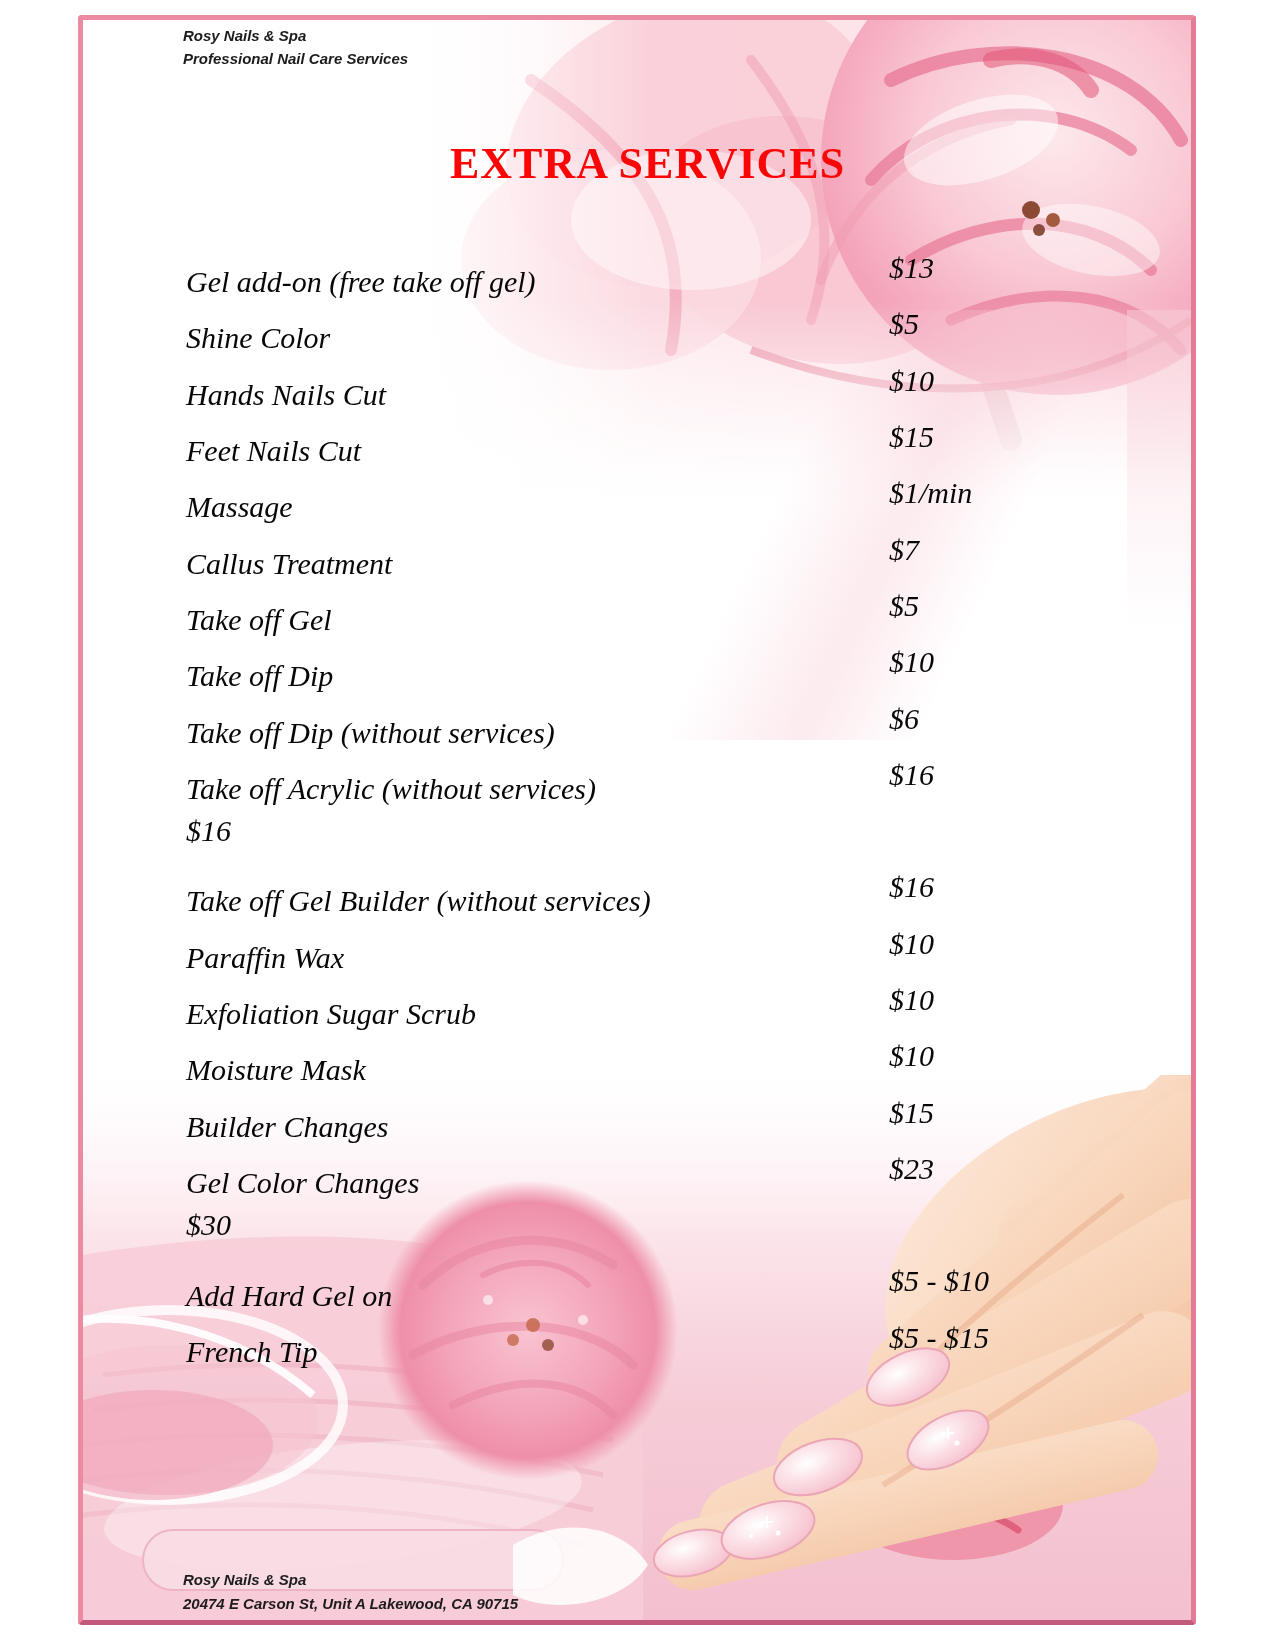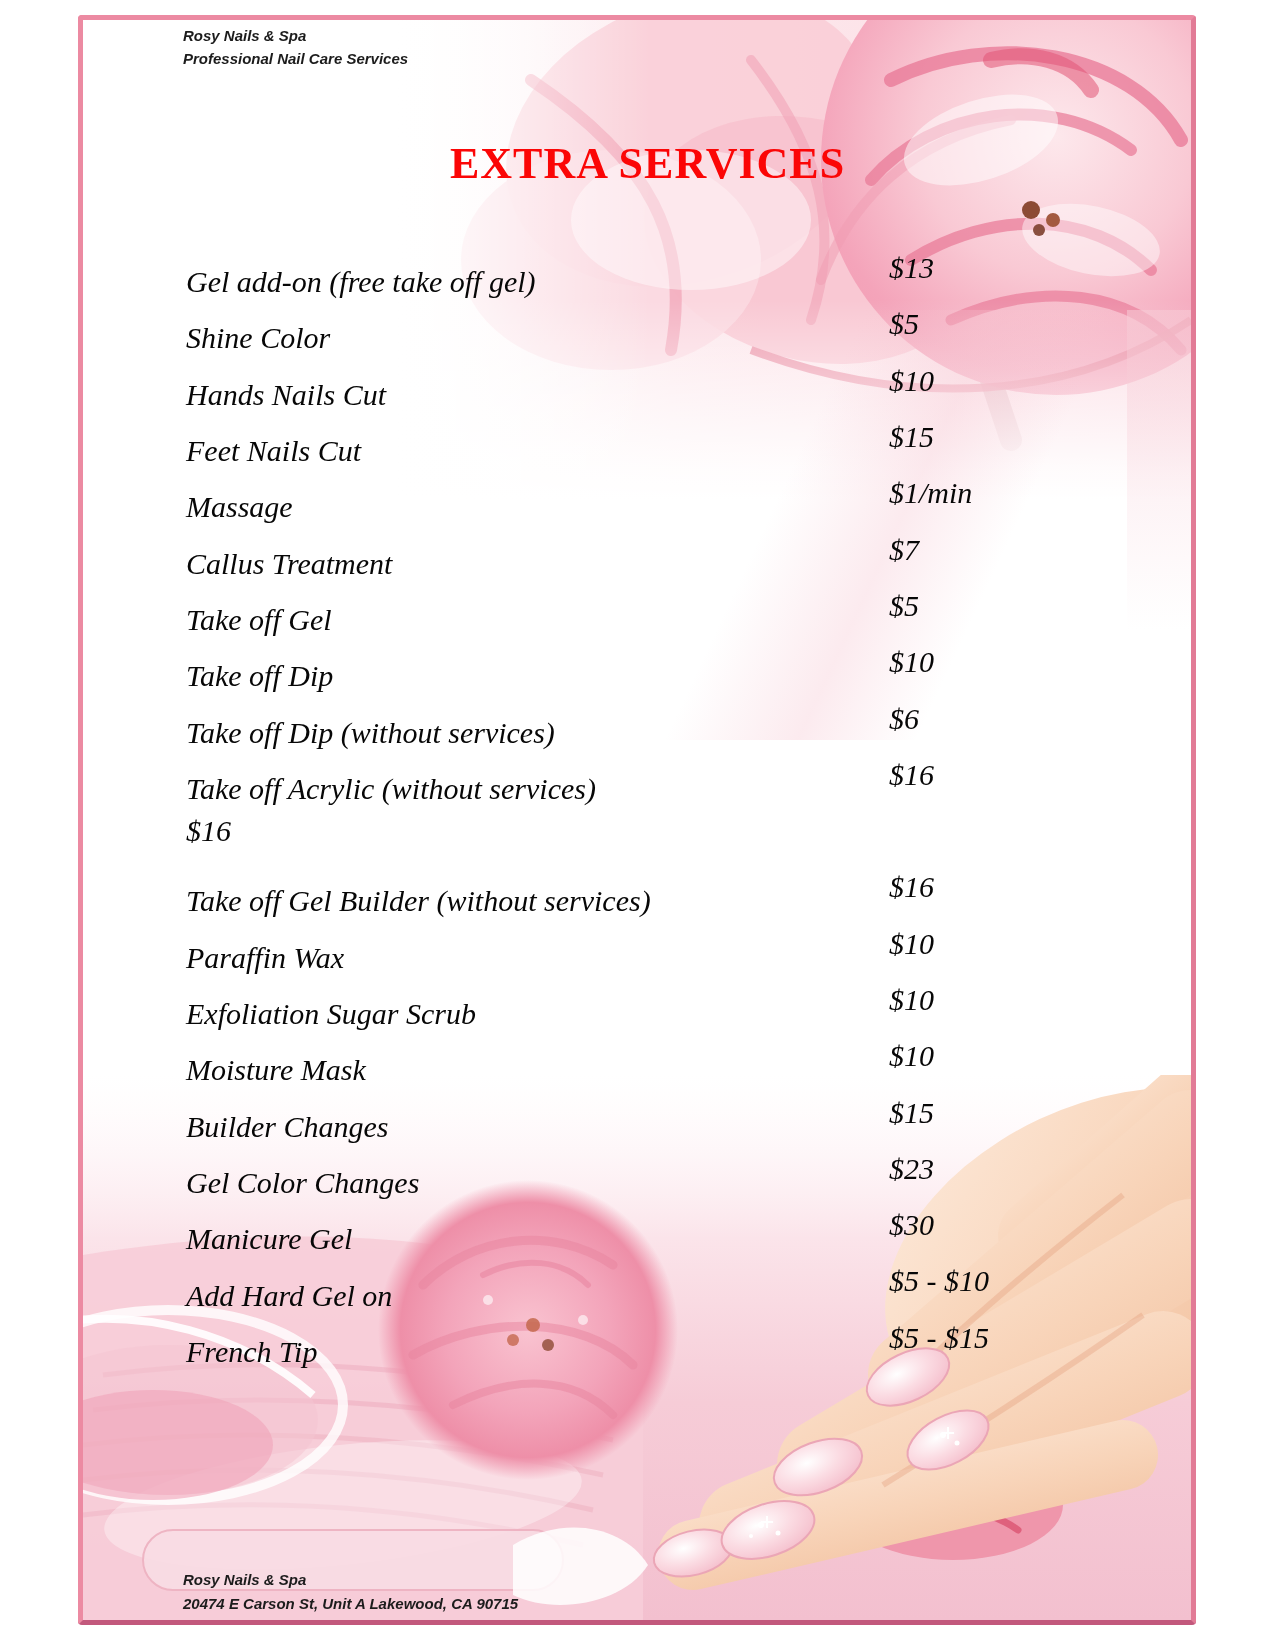--- a/index.html
+++ b/index.html
@@ -258,21 +258,20 @@
     </div>
     <div class="row">
       <span class="svc">Builder Changes</span>
       <span class="price">$15</span>
     </div>
     <div class="row">
       <span class="svc">Gel Color Changes</span>
       <span class="price">$23</span>
     </div>
     <div class="row">
-      <span class="svc">Manicure Gel</span>
       <span class="price">$30</span>
     </div>
     <div class="row">
       <span class="svc">Add Hard Gel on</span>
       <span class="price">$5 - $10</span>
     </div>
     <div class="row">
       <span class="svc">French Tip</span>
       <span class="price">$5 - $15</span>
     </div>

